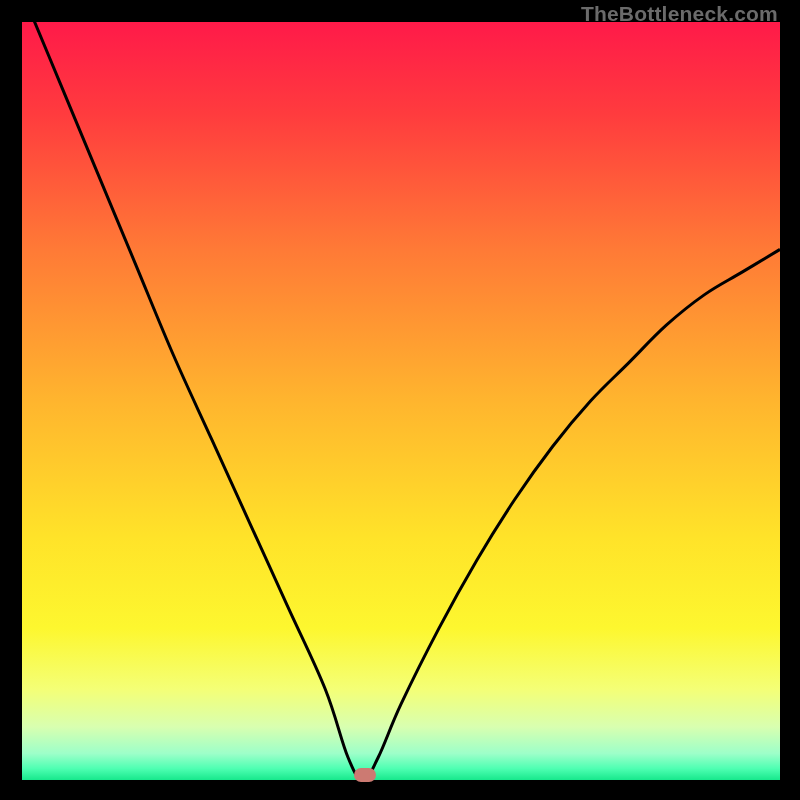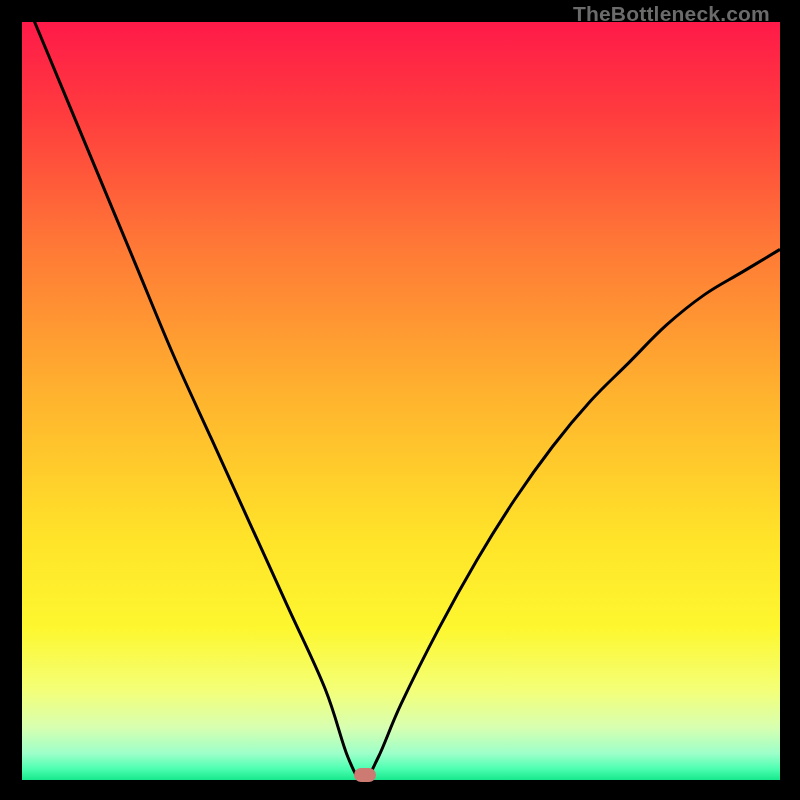--- a/index.html
+++ b/index.html
@@ -21,21 +21,21 @@
     position: absolute;
     inset: 0;
   }
   .curve-layer {
     position: absolute;
     inset: 0;
   }
   .watermark {
     position: absolute;
     top: 2px;
-    right: 30px;
+    right: 22px;
     font-family: Arial, Helvetica, sans-serif;
     font-size: 21px;
     font-weight: 600;
     color: #6b6b6b;
     letter-spacing: 0.2px;
   }
   .marker {
     position: absolute;
     width: 22px;
     height: 14px;

